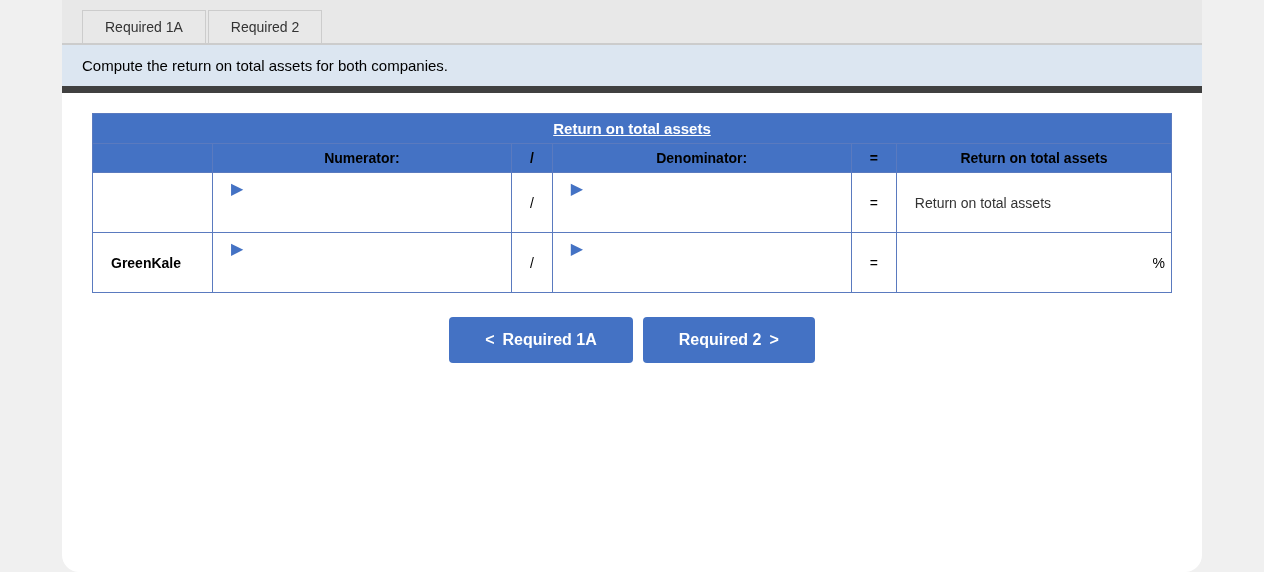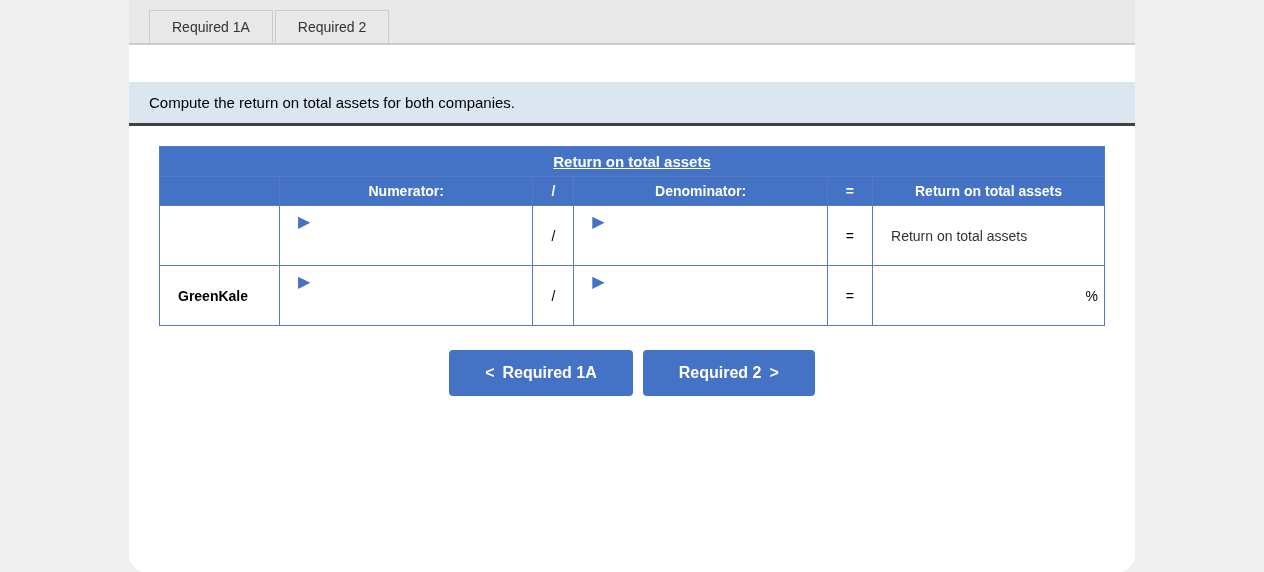--- a/index.html
+++ b/index.html
@@ -7,21 +7,21 @@
       font-family: Arial, sans-serif;
       font-size: 14px;
       background: #f0f0f0;
       display: flex;
       justify-content: center;
       align-items: flex-start;
       min-height: 572px;
       padding: 0;
     }
     .page-container {
-      width: 1006px;
+      width: 1140px;
       background: #fff;
       min-height: 572px;
       border-radius: 17px;
     }
 
     
     .tabs-bar {
       display: flex;
       align-items: flex-end;
       padding: 10px 20px 0 20px;
@@ -43,22 +43,21 @@
       border: 2px dotted #5a7abf;
       border-bottom: none;
       font-weight: normal;
     }
 
     
     .instruction-bar {
       background: #dce6f1;
       padding: 12px 20px;
       font-size: 15px;
-      border-bottom: 3px solid #404040;
-      margin-top: 37px;
+      border-bottom: 7px solid #404040;
     }
 
     
     .main-content {
       padding: 20px 30px;
     }
 
     
     .data-table {
       width: 100%;
@@ -72,21 +71,21 @@
     }
     .header-row-top th {
       background: #4472c4;
       color: #fff;
       font-weight: bold;
       font-size: 15px;
       text-decoration: underline;
     }
     .header-row-sub th {
       background: #4472c4;
-      color: #ffffff;
+      color: #000000;
       font-weight: bold;
       font-size: 14px;
     }
     .data-row td {
       background: #fff;
       text-align: left;
     }
     .label-cell {
       font-weight: bold;
       background: #fff;

